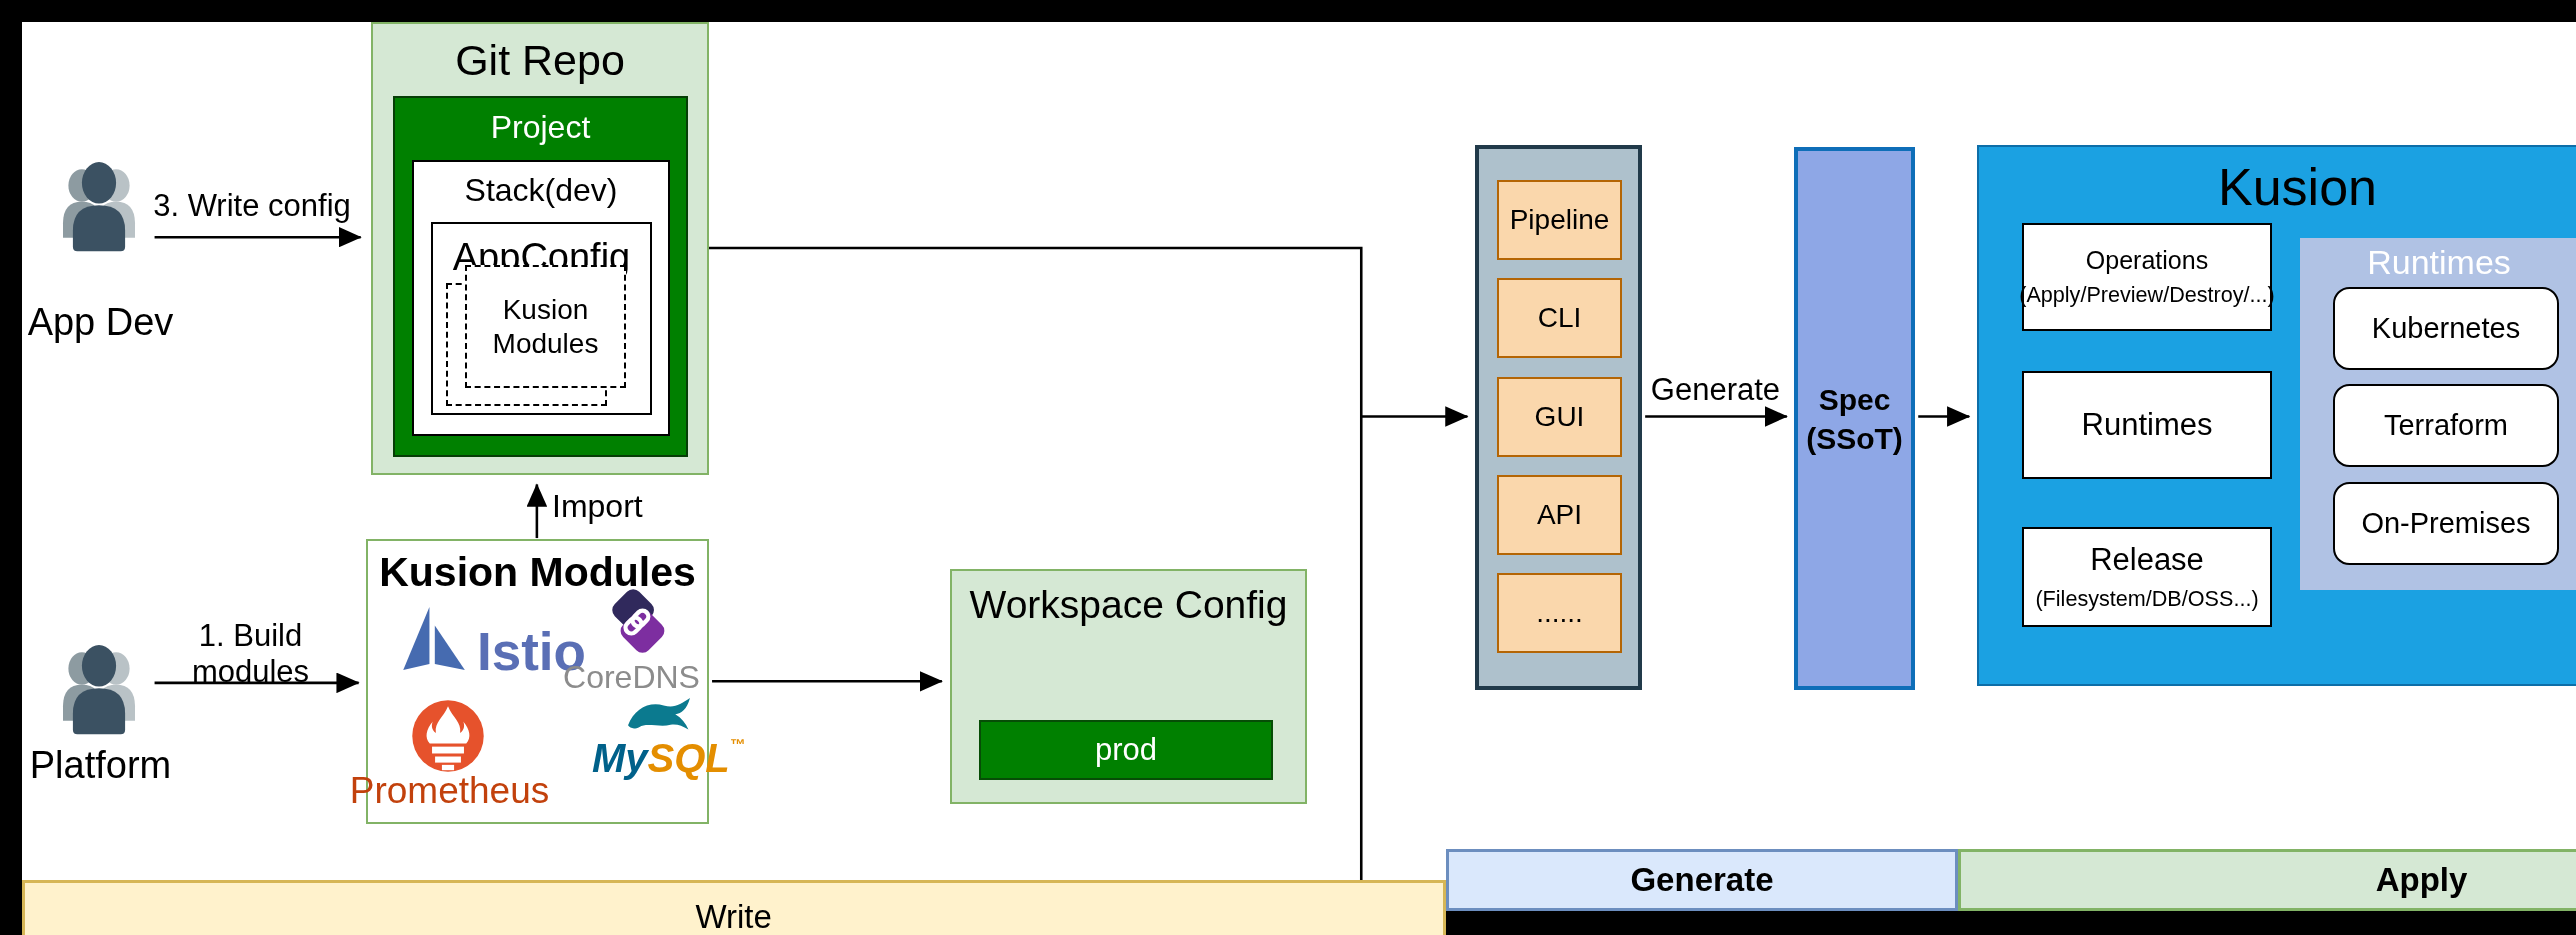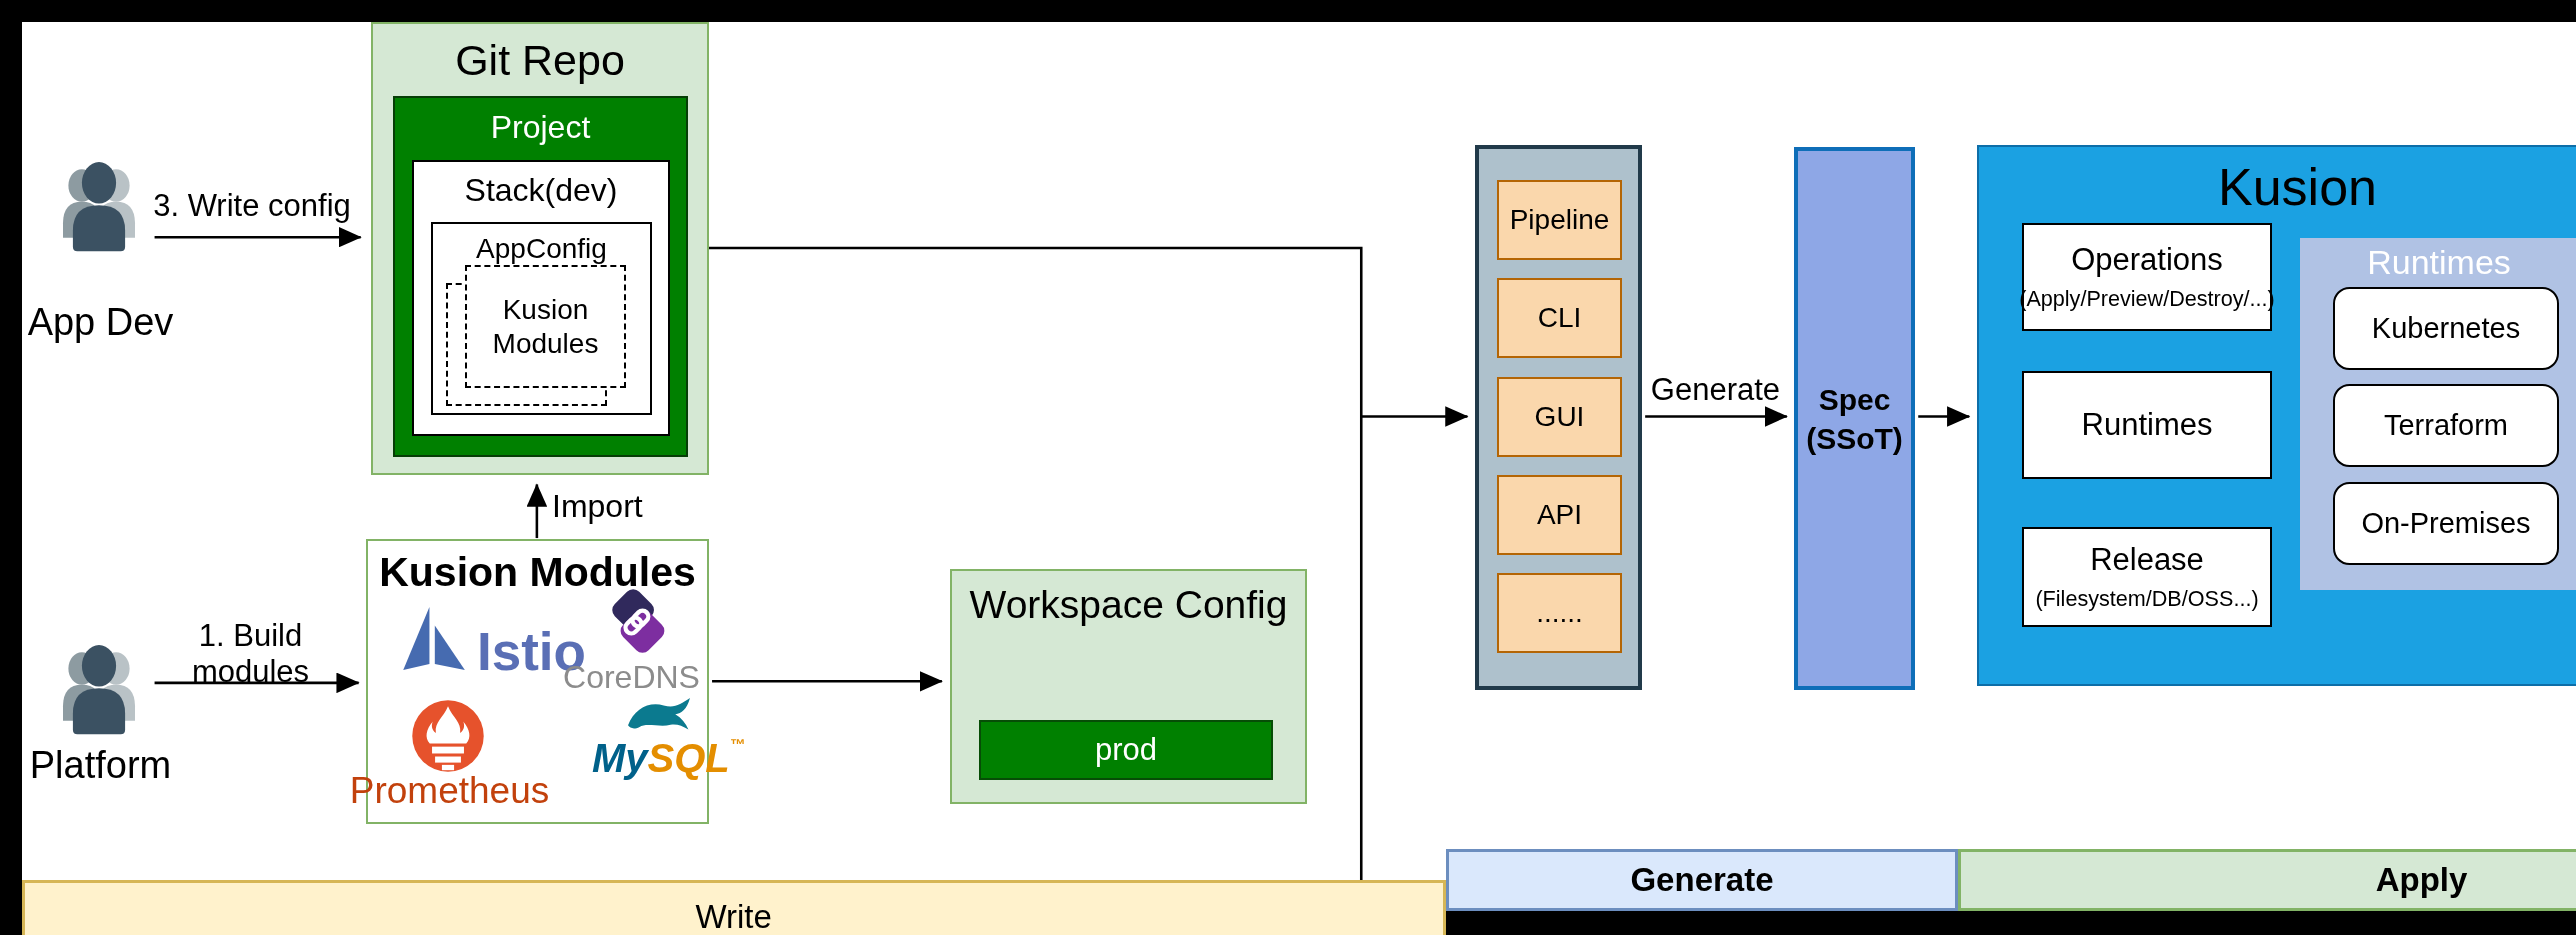--- a/index.html
+++ b/index.html
@@ -77,21 +77,21 @@
   <div class="abs lightgreen" style="left:371px;top:22px;width:338px;height:453px;">
     <div class="cen" style="height:72px;font-size:43px;">Git Repo</div>
   </div>
   <div class="abs" style="left:393px;top:96px;width:295px;height:361px;background:#008000;border:2.6px solid #063e06;">
     <div class="cen" style="height:58px;font-size:32px;color:#fff;">Project</div>
   </div>
   <div class="abs whitebox" style="left:412px;top:160px;width:258px;height:276px;">
     <div class="cen" style="height:56px;font-size:32px;">Stack(dev)</div>
   </div>
   <div class="abs whitebox" style="left:431px;top:222px;width:221px;height:193px;">
-    <div class="cen" style="height:49px;font-size:28px;">AppConfig</div>
+    <div class="cen" style="height:49px;font-size:38px;margin-top:9px;">AppConfig</div>
   </div>
   <div class="abs dashedbox" style="left:446px;top:283px;width:161px;height:123px;background:transparent;"></div>
   <div class="abs dashedbox col" style="left:465px;top:265px;width:161px;height:123px;font-size:28px;line-height:34px;">
     <span>Kusion</span>
     <span>Modules</span>
   </div>
 
   <div class="abs" style="left:366px;top:539px;width:343px;height:285px;background:#fff;border:2.6px solid #82b366;">
     <div class="cen" style="height:62px;font-size:41px;font-weight:bold;">Kusion Modules</div>
   </div>
@@ -151,21 +151,21 @@
   <div class="abs col" style="left:1794px;top:147px;width:121px;height:543px;background:#8ea7e6;border:4.1px solid #0e6eb8;font-size:30px;font-weight:bold;line-height:39px;">
     <span>Spec</span>
     <span>(SSoT)</span>
   </div>
 
   <div class="abs" style="left:1977px;top:145px;width:641px;height:541px;background:#1ba1e2;border:2.6px solid #0d6ea8;">
     <div class="cen" style="height:80px;font-size:52px;">Kusion</div>
   </div>
 
   <div class="abs whitebox col" style="left:2022px;top:223px;width:250px;height:108px;border-width:2.6px;">
-    <div style="font-size:31px;">Operations</div>
+    <div style="font-size:25px;">Operations</div>
     <div style="font-size:21.6px;margin-top:7.2px;">(Apply/Preview/Destroy/...)</div>
   </div>
 
   <div class="abs whitebox cen" style="left:2022px;top:371px;width:250px;height:108px;border-width:2.6px;font-size:31px;">Runtimes</div>
 
   <div class="abs whitebox col" style="left:2022px;top:527px;width:250px;height:100px;border-width:2.6px;">
     <div style="font-size:31px;">Release</div>
     <div style="font-size:21.6px;margin-top:7.2px;">(Filesystem/DB/OSS...)</div>
   </div>
 

